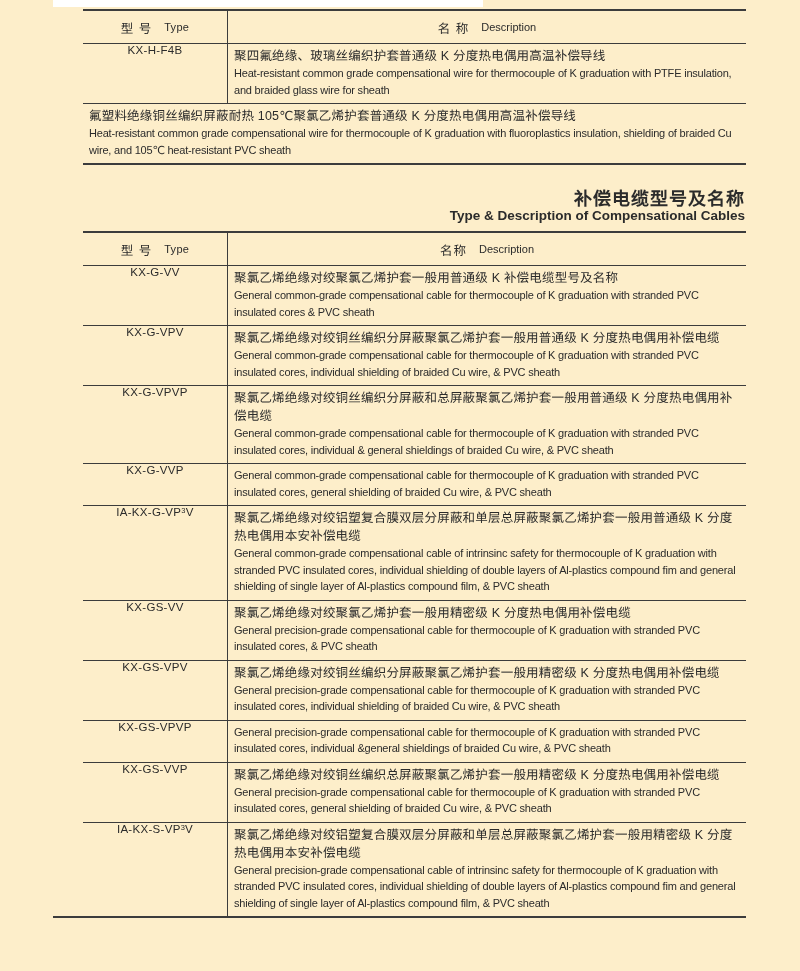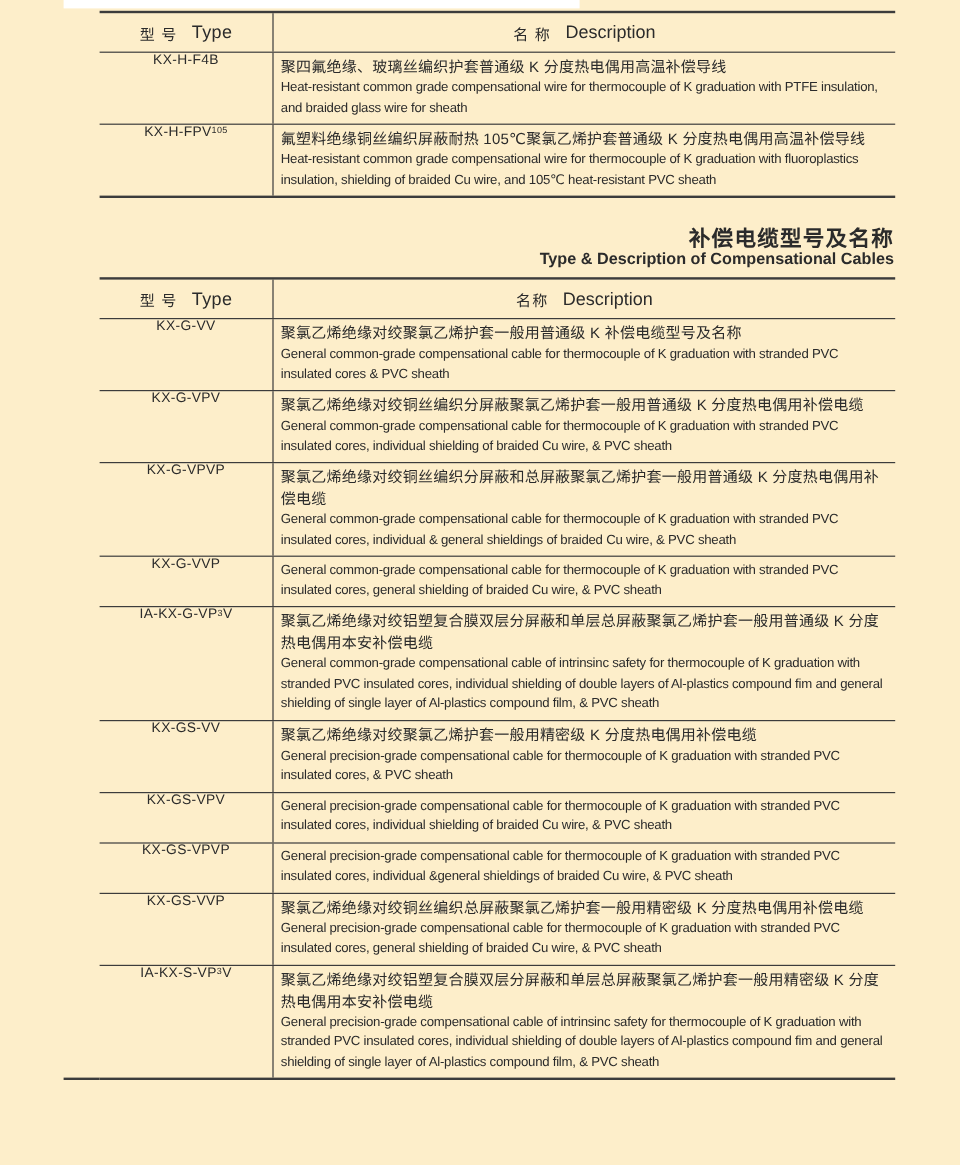--- a/index.html
+++ b/index.html
@@ -20,21 +20,21 @@
     border-bottom:2px solid var(--line);
   }
   #table1{margin-top:9px;}
   #table2{margin-top:6px;}
   #table2::after{ 
     content:"";position:absolute;left:-30px;bottom:-2px;width:30px;height:2px;background:var(--line);
   }
   .thead{display:flex;height:32px;border-bottom:1.5px solid var(--line);}
   .th{display:flex;align-items:center;justify-content:center;}
   .h-cn{font-size:12.5px;letter-spacing:1px;}
-  .h-en{font-size:15px;margin-left:12px;}
+  .h-en{font-size:11px;margin-left:12px;}
   .row{display:flex;border-bottom:1.5px solid var(--line);}
   .tbody .row:last-child{border-bottom:none;}
   .cell-type{
     flex:0 0 145px;width:145px;box-sizing:border-box;
     border-right:1.5px solid var(--line);
     display:flex;justify-content:center;
     font-size:11.5px;letter-spacing:.3px;text-align:center;
   }
   .cell-desc{flex:1;box-sizing:border-box;}
   .row .cell-desc{padding:3px 8px 5px 6px;}
@@ -70,25 +70,20 @@
           <sub class="t-sub"></sub>
           <span class="t-tail"></span>
         </div>
     <div class="cell-desc">
       <div class="desc-cn">聚四氟绝缘、玻璃丝编织护套普通级 K 分度热电偶用高温补偿导线</div>
       <div class="desc-en">Heat-resistant common grade compensational wire for thermocouple of K graduation with PTFE insulation, and braided glass wire for sheath</div>
     </div>
   </div>
 
   <div class="row">
-    <div class="cell-type">
-          <span class="t-main">KX-H-FPV</span>
-          <sub class="t-sub">105</sub>
-          <span class="t-tail"></span>
-        </div>
     <div class="cell-desc">
       <div class="desc-cn">氟塑料绝缘铜丝编织屏蔽耐热 105℃聚氯乙烯护套普通级 K 分度热电偶用高温补偿导线</div>
       <div class="desc-en">Heat-resistant common grade compensational wire for thermocouple of K graduation with fluoroplastics insulation, shielding of braided Cu wire, and 105℃ heat-resistant PVC sheath</div>
     </div>
   </div>
 </div>
 </section>
 
 <div class="section-heading">
   <div class="heading-cn">补偿电缆型号及名称</div>
@@ -178,20 +173,21 @@
     </div>
   </div>
 
   <div class="row">
     <div class="cell-type">
           <span class="t-main">KX-GS-VPV</span>
           <sub class="t-sub"></sub>
           <span class="t-tail"></span>
         </div>
     <div class="cell-desc">
+      <div class="desc-cn">聚氯乙烯绝缘对绞铜丝编织分屏蔽聚氯乙烯护套一般用精密级 K 分度热电偶用补偿电缆</div>
       <div class="desc-en">General precision-grade compensational cable for thermocouple of K graduation with stranded PVC insulated cores, individual shielding of braided Cu wire, &amp; PVC sheath</div>
     </div>
   </div>
 
   <div class="row">
     <div class="cell-type">
           <span class="t-main">KX-GS-VPVP</span>
           <sub class="t-sub"></sub>
           <span class="t-tail"></span>
         </div>

